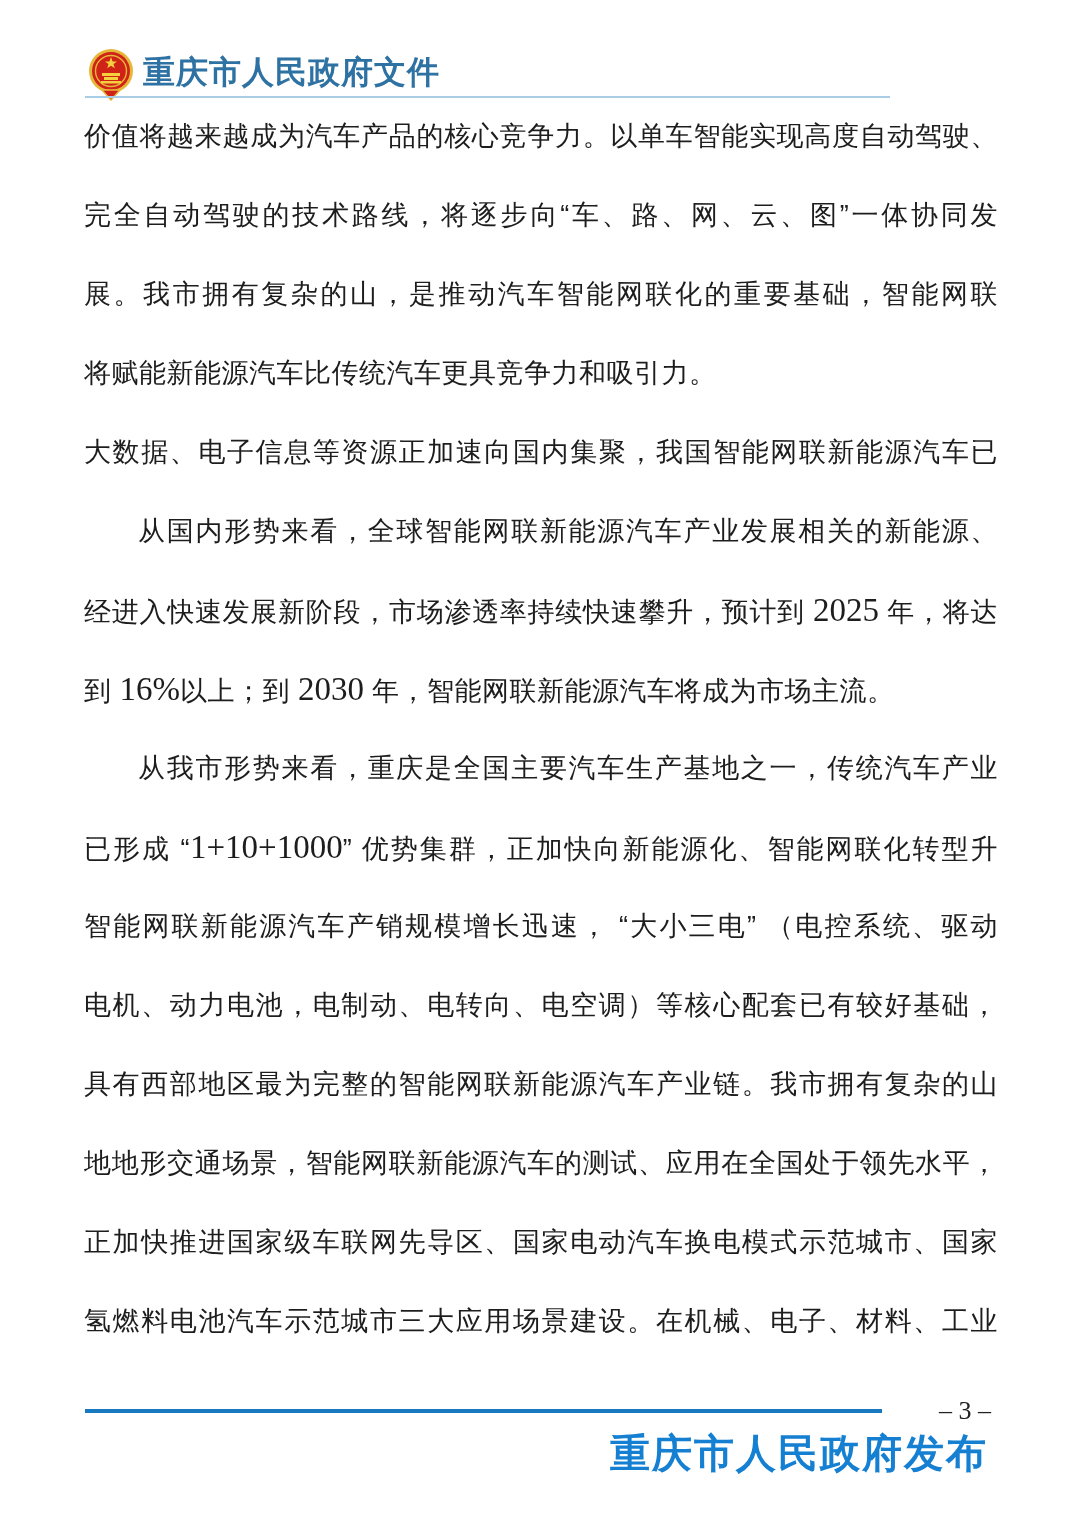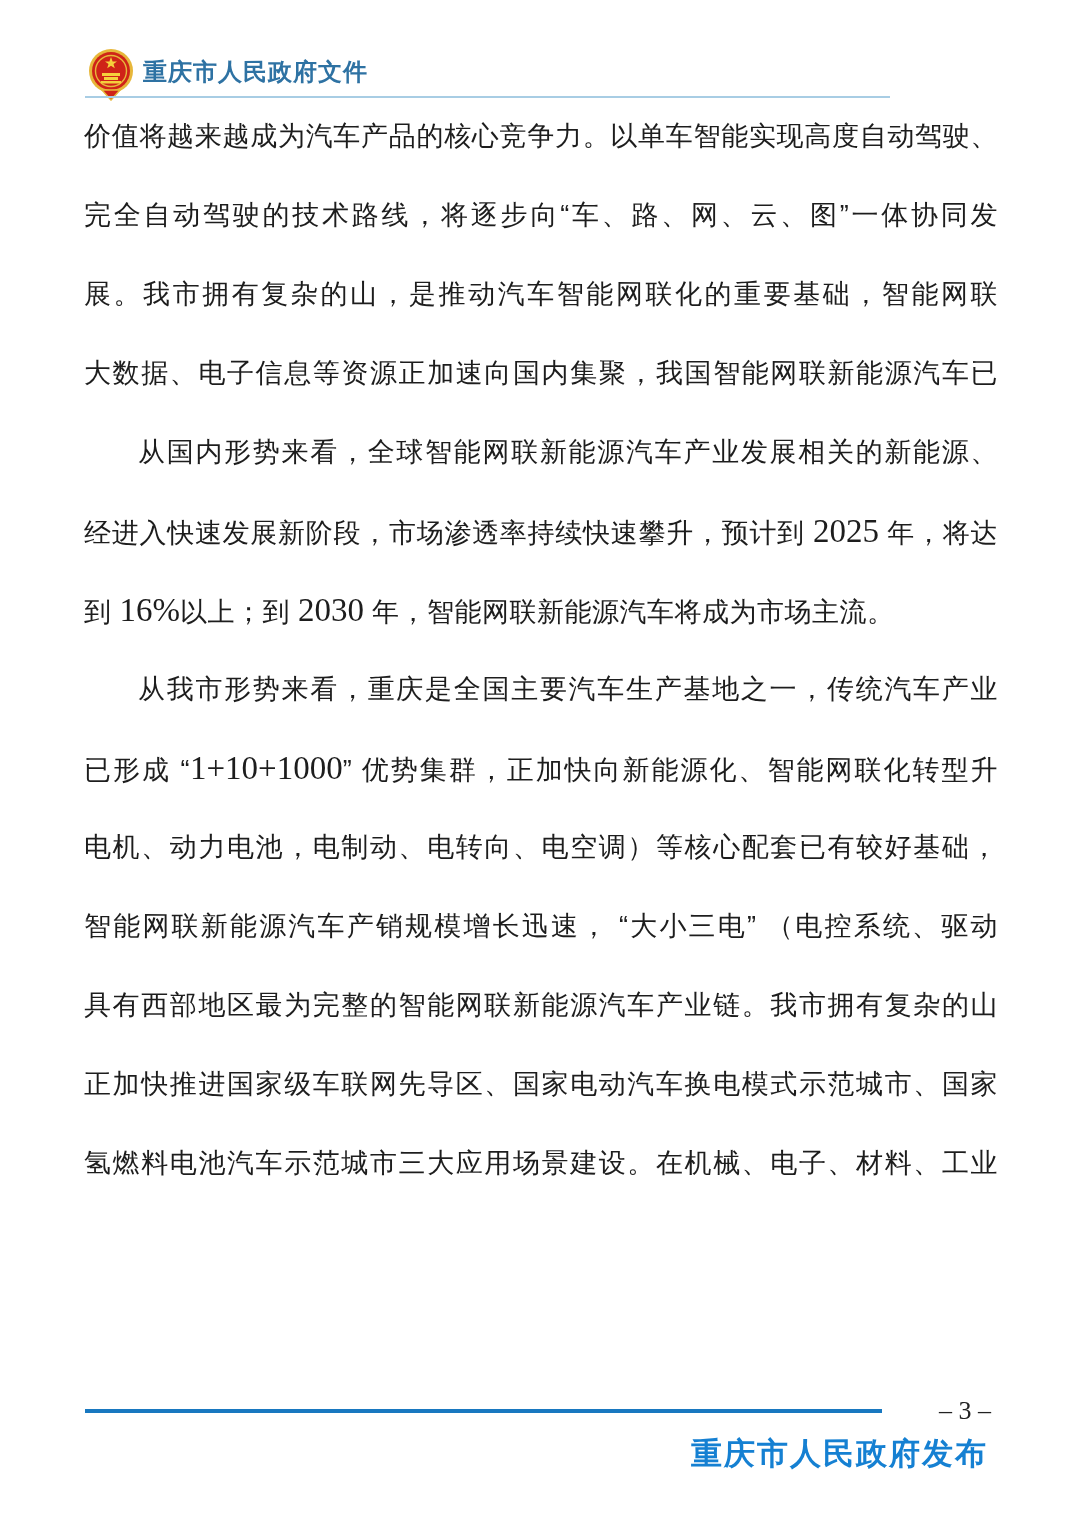--- a/index.html
+++ b/index.html
@@ -14,21 +14,21 @@
 
   
   .emblem {
     position:absolute; left:88px; top:49px;
     width:46px; height:52px;
   }
   .doc-title {
     position:absolute; left:143px; top:52px;
     font-family:"Liberation Serif", serif;
     font-weight:bold;
-    font-size:24px;
+    font-size:32px;
     line-height:40px;
     letter-spacing:1px;
     color:var(--title-blue, #2e72a3);
     white-space:nowrap;
   }
   .header-rule {
     position:absolute; left:85px; top:96px;
     width:805px; height:2px;
     background:var(--header-rule, #a8cde4);
   }
@@ -68,21 +68,21 @@
     text-align:center;
     font-family:"Liberation Serif", serif;
     font-size:26px;
     color:#222222;
     white-space:nowrap;
   }
   .publisher {
     position:absolute; right:92px; top:1436px;
     font-family:"Liberation Serif", serif;
     font-weight:bold;
-    font-size:31px;
+    font-size:40px;
     line-height:36px;
     letter-spacing:2px;
     color:var(--publisher-blue, #1580d2);
     white-space:nowrap;
   }
 </style>
 </head>
 <body>
 
 <div class="page">
@@ -101,29 +101,31 @@
       </svg>
     </span>
     <div class="doc-title">重庆市人民政府文件</div>
     <div class="header-rule"></div>
   </div>
 
   <main class="body-text">
       <div class="line">价值将越来越成为汽车产品的核心竞争力。以单车智能实现高度自动驾驶、</div>
       <div class="line">完全自动驾驶的技术路线，将逐步向“车、路、网、云、图”一体协同发</div>
       <div class="line">展。我市拥有复杂的山，是推动汽车智能网联化的重要基础，智能网联</div>
+      <div class="line end">将赋能新能源汽车比传统汽车更具竞争力和吸引力。</div>
       <div class="line">大数据、电子信息等资源正加速向国内集聚，我国智能网联新能源汽车已</div>
       <div class="line indent">从国内形势来看，全球智能网联新能源汽车产业发展相关的新能源、</div>
       <div class="line">经进入快速发展新阶段，市场渗透率持续快速攀升，预计到 <span class="latin">2025</span> 年，将达</div>
       <div class="line end">到 <span class="latin">16%</span>以上；到 <span class="latin">2030</span> 年，智能网联新能源汽车将成为市场主流。</div>
       <div class="line indent">从我市形势来看，重庆是全国主要汽车生产基地之一，传统汽车产业</div>
       <div class="line">已形成 “<span class="latin">1+10+1000</span>” 优势集群，正加快向新能源化、智能网联化转型升级，</div>
+      <div class="line">智能网联新能源汽车产销规模增长迅速， “大小三电” （电控系统、驱动</div>
       <div class="line">电机、动力电池，电制动、电转向、电空调）等核心配套已有较好基础，</div>
-      <div class="line">智能网联新能源汽车产销规模增长迅速， “大小三电” （电控系统、驱动</div>
       <div class="line">具有西部地区最为完整的智能网联新能源汽车产业链。我市拥有复杂的山</div>
+      <div class="line">地地形交通场景，智能网联新能源汽车的测试、应用在全国处于领先水平，</div>
       <div class="line">正加快推进国家级车联网先导区、国家电动汽车换电模式示范城市、国家</div>
       <div class="line">氢燃料电池汽车示范城市三大应用场景建设。在机械、电子、材料、工业</div>
     </main>
 
   <div>
     <div class="footer-rule"></div>
     <div class="page-num">– 3 –</div>
     <div class="publisher">重庆市人民政府发布</div>
   </div>
 

